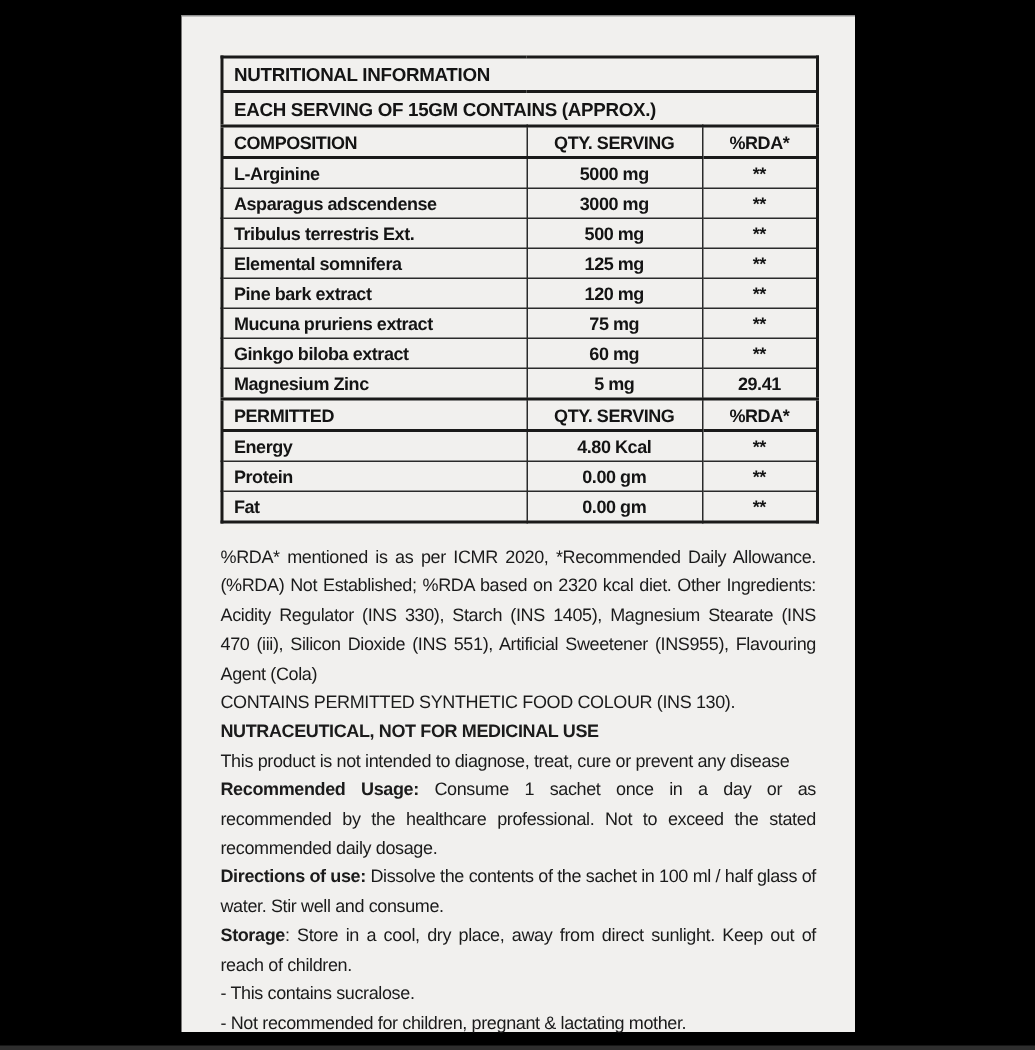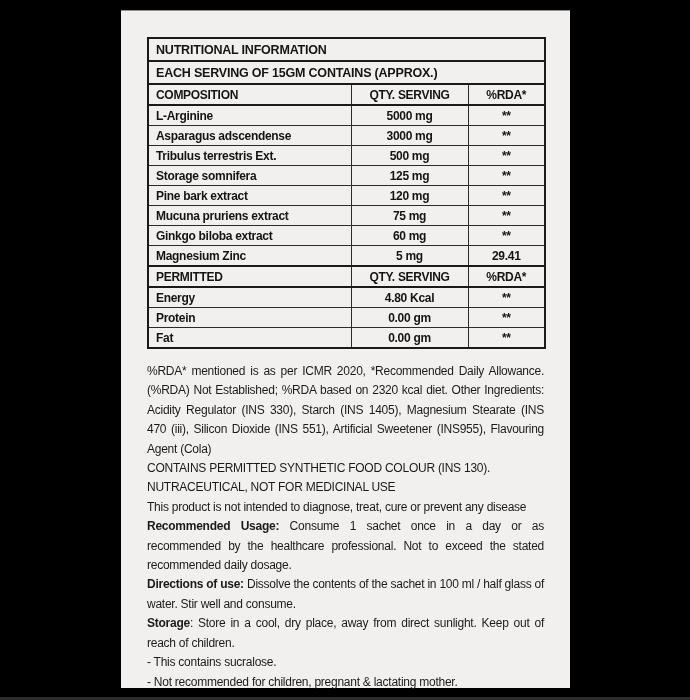--- a/index.html
+++ b/index.html
@@ -69,21 +69,21 @@
     margin-top: 13px;
     width: 397px;
     font-size: 12px;
     line-height: 19.4px;
     letter-spacing: -0.25px;
     color: #1b1b1b;
   }
   .notes p { margin: 0; }
   .just { text-align: justify; text-align-last: left; }
   .left { text-align: left; }
-  .bold-line { font-weight: normal; }
+  .bold-line { font-weight: bold; }
   .notes b { font-weight: bold; }
 </style>
 </head>
 <body>
 
 <div class="panel">
   <div class="content">
 
     <table class="nutrition">
       <colgroup>
@@ -113,21 +113,21 @@
           <td class="c1">Asparagus adscendense</td>
           <td class="c2">3000 mg</td>
           <td class="c3">**</td>
         </tr>
         <tr>
           <td class="c1">Tribulus terrestris Ext.</td>
           <td class="c2">500 mg</td>
           <td class="c3">**</td>
         </tr>
         <tr>
-          <td class="c1">Storage somnifera</td>
+          <td class="c1">Elemental somnifera</td>
           <td class="c2">125 mg</td>
           <td class="c3">**</td>
         </tr>
         <tr>
           <td class="c1">Pine bark extract</td>
           <td class="c2">120 mg</td>
           <td class="c3">**</td>
         </tr>
         <tr>
           <td class="c1">Mucuna pruriens extract</td>

